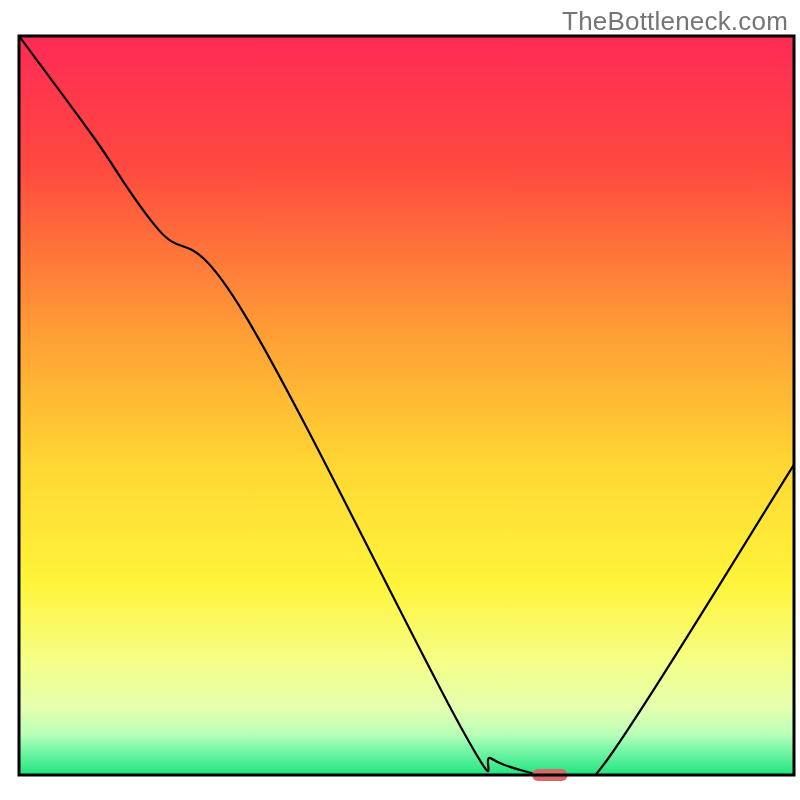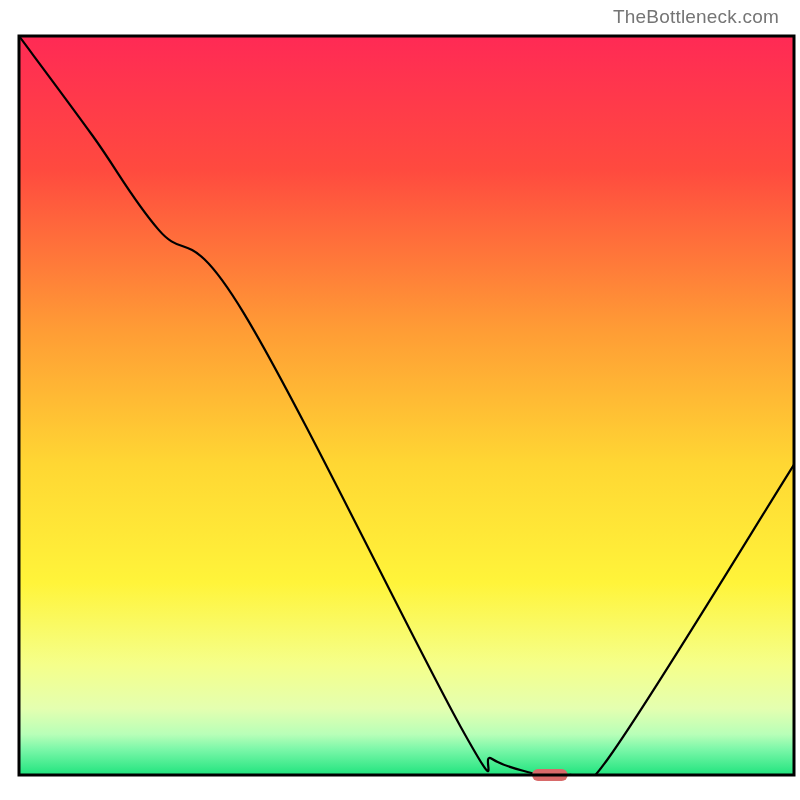--- a/index.html
+++ b/index.html
@@ -7,22 +7,22 @@
     padding: 0;
     width: 800px;
     height: 800px;
     background: #ffffff;
     position: relative;
     font-family: Arial, Helvetica, sans-serif;
   }
   .watermark {
     position: absolute;
     top: 6px;
-    right: 21px;
-    font-size: 19px;
+    right: 12px;
+    font-size: 26px;
     font-weight: 400;
     color: #757575;
     letter-spacing: 0.2px;
     margin-left: 48px;
   }
   svg {
     display: block;
   }
 </style>
 </head>

